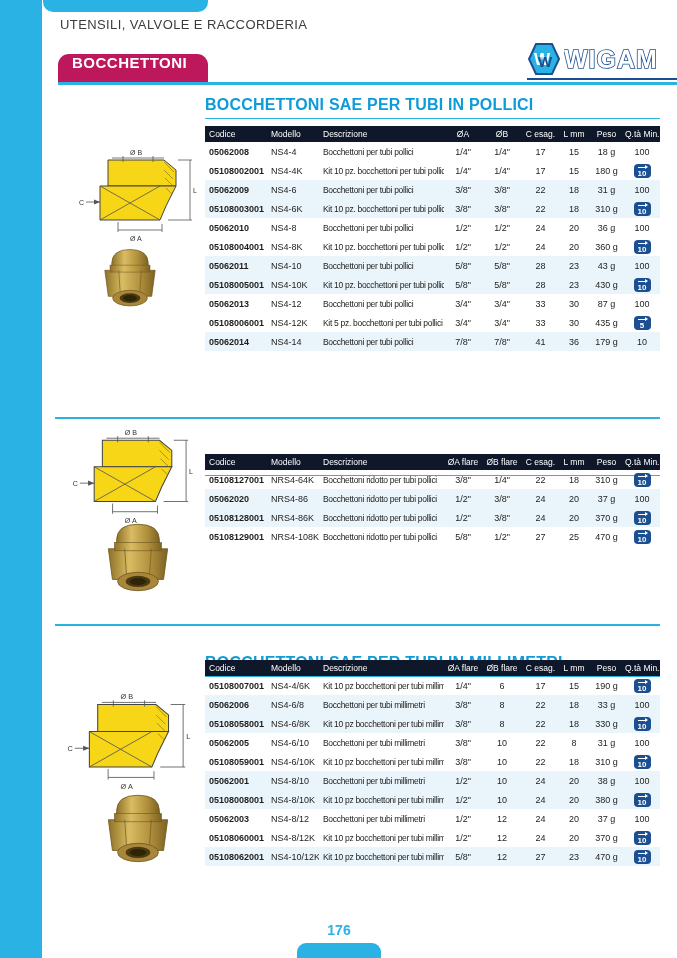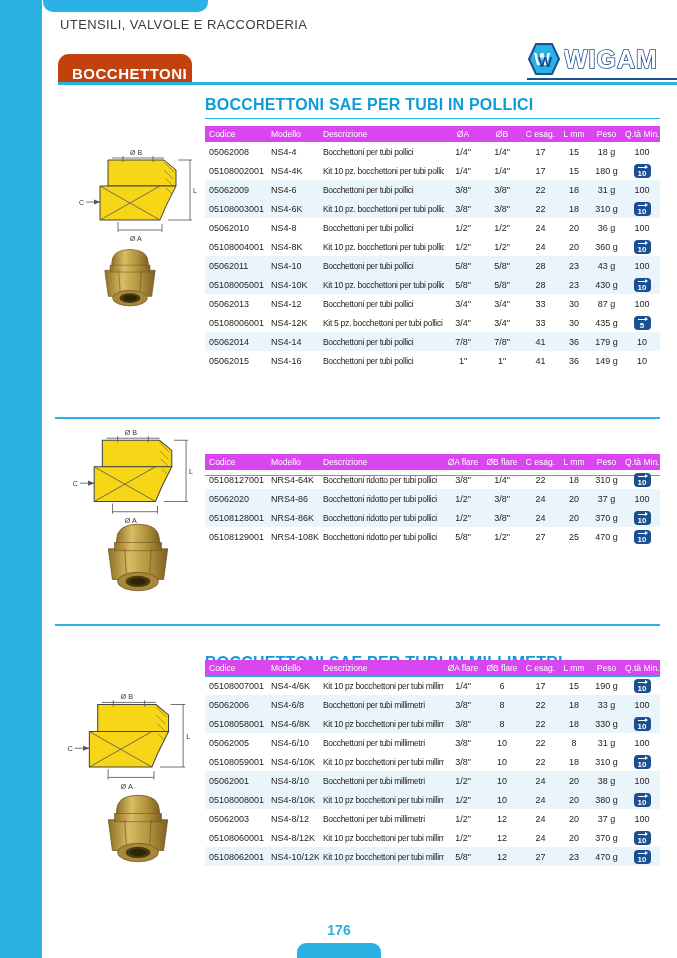--- a/index.html
+++ b/index.html
@@ -11,53 +11,53 @@
     color:#1d1d1b;
     overflow:hidden;
   }
   .abs { position:absolute; }
 
   
   .sidebar { left:0; top:0; width:42px; height:958px; background:#2bb2e4; }
   .top-tab { left:43px; top:0; width:165px; height:12px; background:#2bb2e4; border-radius:0 0 10px 10px; }
   .eyebrow { left:60px; top:17px; font-size:13px; letter-spacing:.4px; color:#3c3c3b; font-weight:400; }
   .cat-tab {
-    left:58px; top:54px; width:134px; height:28px;
-    background:#c2410c; border-radius:11px 11px 0 0;
+    left:58px; top:54px; width:150px; height:28px;
+    background:#be185d; border-radius:11px 11px 0 0;
     color:#fff; font-weight:bold; font-size:15px; letter-spacing:.5px;
-    display:flex; align-items:flex-end; padding-left:14px;
+    display:flex; align-items:flex-start; padding-left:14px;
   }
   .main-rule { left:58px; top:82px; width:619px; height:3px; background:#2bb2e4; }
   .navy-rule { left:527px; top:78px; width:150px; height:2px; background:#1b4f91; }
 
   .brand { left:527px; top:42px; width:150px; height:34px; display:flex; align-items:center; gap:4px; }
 
   
   .sec-title {
     left:205px; width:455px;
     font-size:16px; font-weight:bold; color:#0e9cd8;
     letter-spacing:.2px;
     border-bottom:1.5px solid #2bb2e4;
     padding-bottom:4px;
   }
 
   
   table.prod { border-collapse:collapse; table-layout:fixed; width:455px; }
   table.prod th {
-    background:#d946ef; color:#fff; font-weight:400;
+    background:#0f172a; color:#fff; font-weight:400;
     font-size:8.5px; height:16px; text-align:center;
     white-space:nowrap; overflow:hidden; padding:0 1px;
   }
   table.prod td {
     font-size:9px; height:19px; text-align:center;
     white-space:nowrap; overflow:hidden; padding:0 1px;
     color:#1d1d1b;
   }
   table.prod th.al, table.prod td.al { text-align:left; padding-left:4px; }
-  table.prod td.code { font-weight:normal; font-size:9px; }
+  table.prod td.code { font-weight:bold; font-size:9px; }
   table.prod td.desc { font-size:8.5px; letter-spacing:-0.3px; }
   table.prod tr.shade td { background:#eaf4fb; }
 
   .badge {
     position:relative; display:inline-block;
     width:17px; height:14px;
     background:#1b4f91; border-radius:4px;
     color:#fff; font-size:8px; font-weight:bold;
     line-height:19px; text-align:center;
     vertical-align:middle;
@@ -390,31 +390,20 @@
         <td class="al code">05062014</td>
         <td class="al">NS4-14</td>
         <td class="al desc">Bocchettoni per tubi pollici</td>
         <td>7/8"</td>
         <td>7/8"</td>
         <td>41</td>
         <td>36</td>
         <td>179 g</td>
         <td>10</td>
       </tr>
-      <tr>
-        <td class="al code">05062015</td>
-        <td class="al">NS4-16</td>
-        <td class="al desc">Bocchettoni per tubi pollici</td>
-        <td>1"</td>
-        <td>1"</td>
-        <td>41</td>
-        <td>36</td>
-        <td>149 g</td>
-        <td>10</td>
-      </tr>
     </tbody>
 </table>
 
 <div class="abs divider" style="top:417px;"></div>
 
 <div class="abs sec-title" style="top:453px;">BOCCHETTONI SAE RIDOTTI PER TUBI IN POLLICI</div>
 <table class="prod abs" style="left:205px; top:454px;">
   <colgroup>
     <col style="width:62px">
       <col style="width:52px">

